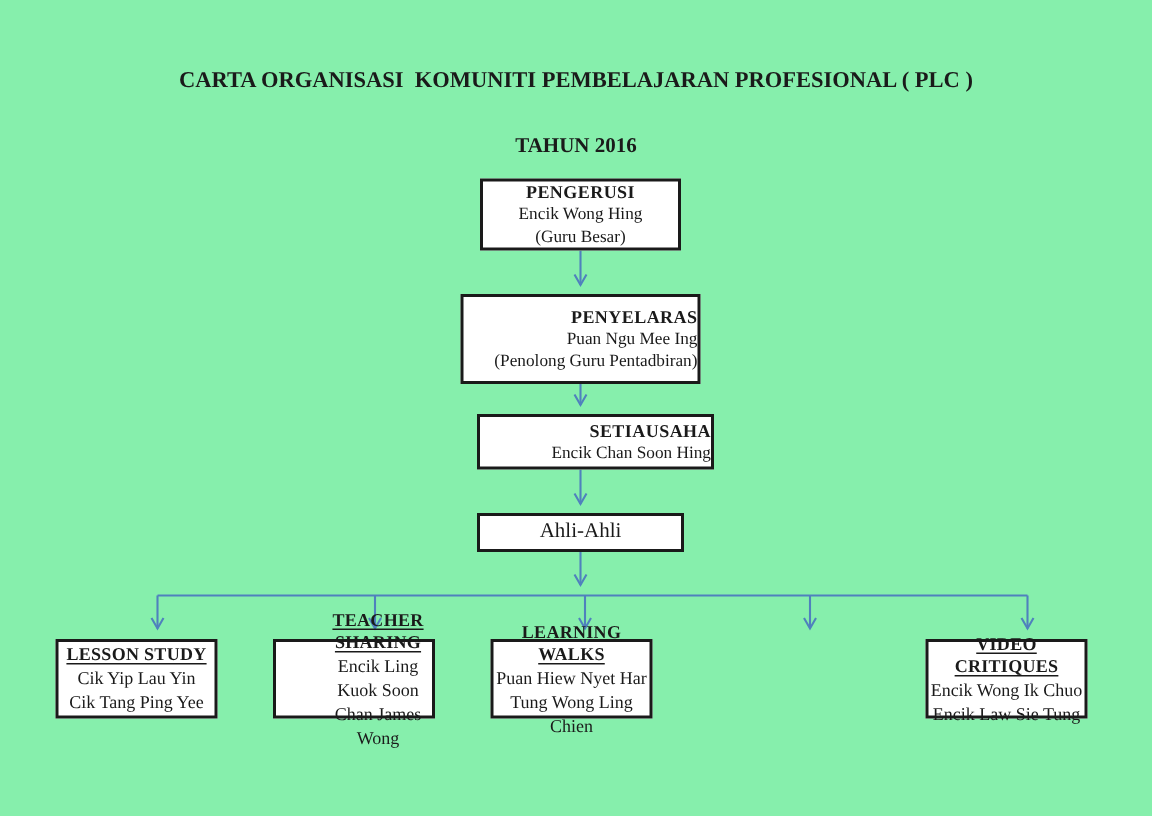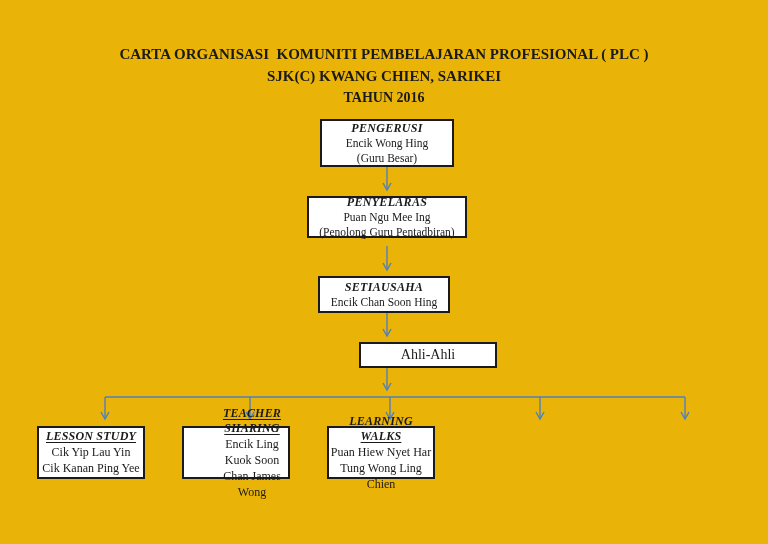--- a/index.html
+++ b/index.html
@@ -4,21 +4,21 @@
 <style>
   :root{
     --connector:#4f81bd;
     --box-border:#1a1a1a;
     --text:#1a1a1a;
   }
   html,body{margin:0;padding:0;background:#ffffff;}
   #page{
     position:relative;
     width:768px;height:544px;
-    background:#eab308;
+    background:#86efac;
     font-family:"Liberation Serif","DejaVu Serif",serif;
     color:var(--text);
     overflow:hidden;
   }
   
   .title-line{
     position:absolute;left:0;width:768px;
     text-align:center;font-weight:bold;
     white-space:pre;
   }
@@ -33,50 +33,49 @@
   .obox{
     position:absolute;
     box-sizing:border-box;
     border:2px solid var(--box-border);
     background:#ffffff;
     display:flex;flex-direction:column;
     align-items:center;justify-content:center;
     text-align:center;
     line-height:15px;
   }
-  .obox .role{font-weight:bold;font-size:12px;letter-spacing:.3px;font-style:italic;}
+  .obox .role{font-weight:bold;font-size:12px;letter-spacing:.3px;}
   .obox .name,.obox .note{font-size:11.5px;}
-  .obox.single{font-size:14px;line-height:14px;margin-left:41px;}
+  .obox.single{font-size:14px;line-height:14px;}
   .team .role{
     font-weight:bold;font-size:12px;
     text-decoration:underline;
     text-underline-offset:2px;
     letter-spacing:.2px;
   }
   .team .name{font-size:12px;line-height:16px;font-family:Liberation Serif, serif;}
   
   #box-pengerusi {left:320px;top:119px;width:134px;height:48px;}
-  #box-penyelaras{left:307px;top:196px;width:160px;height:42px;}
-  #box-setiausaha{left:318px;top:276px;width:132px;height:37px;}
+  #box-penyelaras{left:307px;top:196px;width:160px;height:60px;align-items:flex-end;}
+  #box-setiausaha{left:318px;top:276px;width:158px;height:37px;align-items:flex-end;}
   #box-ahli      {left:318px;top:342px;width:138px;height:26px;}
   
   .team{top:426px;width:108px;height:53px;}
   #team-0{left:37px;}
   #team-1{left:182px;padding-left:32px;}
   #team-2{left:327px;}
   #team-3{left:472px;}
   #team-4{left:617px;}
 </style>
 </head>
 <body>
 
 <div id="page">
 
   <div id="title1" class="title-line">CARTA ORGANISASI  KOMUNITI PEMBELAJARAN PROFESIONAL ( PLC )</div>
-  <div id="title2" class="title-line">SJK(C) KWANG CHIEN, SARIKEI</div>
   <div id="title3" class="title-line">TAHUN 2016</div>
 
   <svg id="connectors" width="768" height="544" viewBox="0 0 768 544" aria-hidden="true">
     <defs>
       <marker id="arrow" viewBox="0 0 10 10" refX="8" refY="5" markerWidth="10" markerHeight="10" orient="auto" markerUnits="userSpaceOnUse">
         <path class="connector-head" d="M1,1 L8,5 L1,9"></path>
       </marker>
     </defs>
     <line class="connector" x1="387" y1="167" x2="387" y2="190" marker-end="url(#arrow)"></line>
     <line class="connector" x1="387" y1="246" x2="387" y2="270" marker-end="url(#arrow)"></line>
@@ -107,30 +106,35 @@
     <div class="name">Encik Chan Soon Hing</div>
   </div>
 
   <div id="box-ahli" class="obox single">
     <div>Ahli-Ahli</div>
   </div>
 
   <div id="team-0" class="obox team">
     <div class="role">LESSON STUDY</div>
     <div class="name">Cik Yip Lau Yin</div>
-    <div class="name">Cik Kanan Ping Yee</div>
+    <div class="name">Cik Tang Ping Yee</div>
   </div>
 
   <div id="team-1" class="obox team">
     <div class="role">TEACHER SHARING</div>
     <div class="name">Encik Ling Kuok Soon</div>
     <div class="name">Chan James Wong</div>
   </div>
 
   <div id="team-2" class="obox team">
     <div class="role">LEARNING WALKS</div>
     <div class="name">Puan Hiew Nyet Har</div>
     <div class="name">Tung Wong Ling Chien</div>
   </div>
 
 
+  <div id="team-4" class="obox team">
+    <div class="role">VIDEO CRITIQUES</div>
+    <div class="name">Encik Wong Ik Chuo</div>
+    <div class="name">Encik Law Sie Tung</div>
+  </div>
 
 </div>
 
 </body></html>

